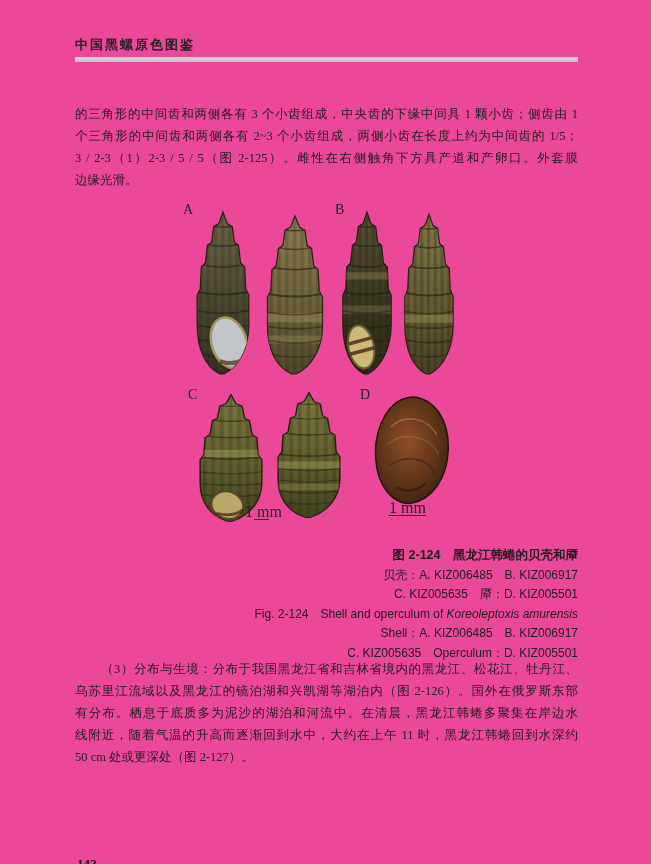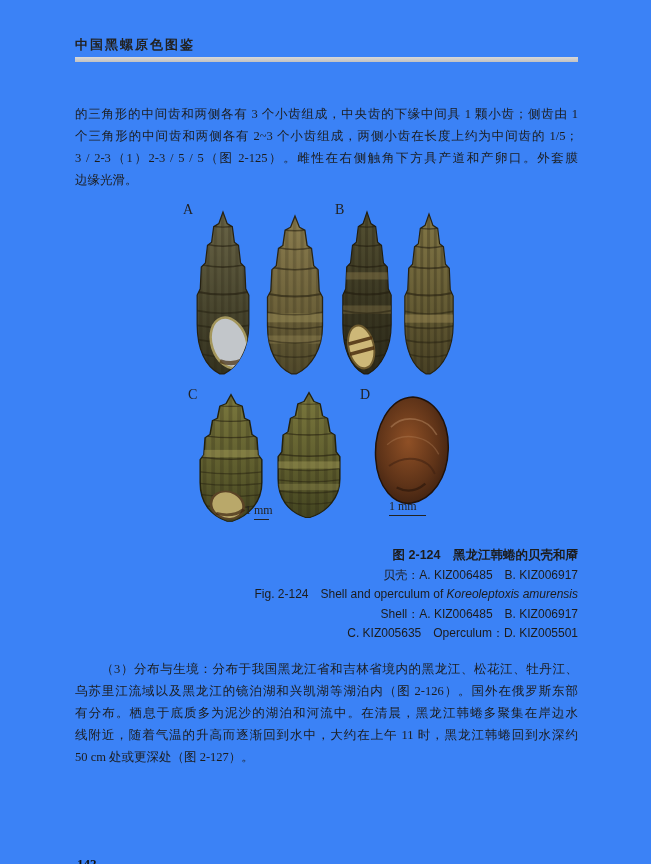--- a/index.html
+++ b/index.html
@@ -1,17 +1,17 @@
 <!DOCTYPE html>
 <html><head>
 <meta charset="utf-8">
 <style>
   html,body{margin:0;padding:0;background:#ffffff;}
   .page{
-    position:relative; width:651px; height:864px; background:#3b82f6;
+    position:relative; width:651px; height:864px; background:#ec4899;
     overflow:hidden; font-family:"Liberation Serif","DejaVu Serif",serif;
     color:#1c1c1c;
   }
   
   .hdr-title{
     position:absolute; left:75px; top:36px;
     font-family:"Liberation Sans","DejaVu Sans",sans-serif;
     font-weight:bold; font-size:13px; letter-spacing:2px; color:#222;
   }
   .hdr-bar{
@@ -30,21 +30,21 @@
   .bodyline.lastline{text-align-last:left; white-space:normal;}
   .bodyline.indent{text-indent:26px;}
   
   .figure{position:absolute; left:75px; top:200px; width:503px; height:346px;}
   .panel-label{
     position:absolute; font-family:"Liberation Serif",serif;
     font-size:14px; color:#222;
   }
   .shell{position:absolute;}
   .scale{
-    position:absolute; font-size:12px; color:#222;
+    position:absolute; font-size:16px; color:#222;
     font-family:"Liberation Serif",serif;
   }
   .scale-line{position:absolute; height:0; border-bottom:1.5px solid #222;}
   
   .caption{position:absolute; left:75px; top:546px; width:503px; text-align:right;
     font-family:"Liberation Sans","DejaVu Sans",sans-serif; color:#1c1c1c;}
   .cap-line{font-size:12px; line-height:19.5px; height:19.5px;}
   .cap-line.zh-title{font-weight:bold; font-size:12.5px;}
   .species{font-style:italic;}
   
@@ -205,20 +205,21 @@
 
     <span class="scale" style="left:170px; top:303px;">1 mm</span>
     <div class="scale-line" style="left:179px; top:319px; width:15px;"></div>
     <span class="scale" style="left:314px; top:299px;">1 mm</span>
     <div class="scale-line" style="left:314px; top:315px; width:37px;"></div>
   </div>
 
   <div class="caption">
     <div class="cap-line zh-title">图 2-124　黑龙江韩蜷的贝壳和厣</div>
     <div class="cap-line">贝壳：A. KIZ006485　B. KIZ006917</div>
+    <div class="cap-line">C. KIZ005635　厣：D. KIZ005501</div>
     <div class="cap-line"><span>Fig. 2-124　Shell and operculum of </span><span class="species">Koreoleptoxis amurensis</span></div>
     <div class="cap-line">Shell：A. KIZ006485　B. KIZ006917</div>
     <div class="cap-line">C. KIZ005635　Operculum：D. KIZ005501</div>
   </div>
 
   <div class="para p2">
     <div class="bodyline indent">（3）分布与生境：分布于我国黑龙江省和吉林省境内的黑龙江、松花江、牡丹江、</div>
     <div class="bodyline">乌苏里江流域以及黑龙江的镜泊湖和兴凯湖等湖泊内（图 2-126）。国外在俄罗斯东部</div>
     <div class="bodyline">有分布。栖息于底质多为泥沙的湖泊和河流中。在清晨，黑龙江韩蜷多聚集在岸边水</div>
     <div class="bodyline">线附近，随着气温的升高而逐渐回到水中，大约在上午 11 时，黑龙江韩蜷回到水深约</div>

